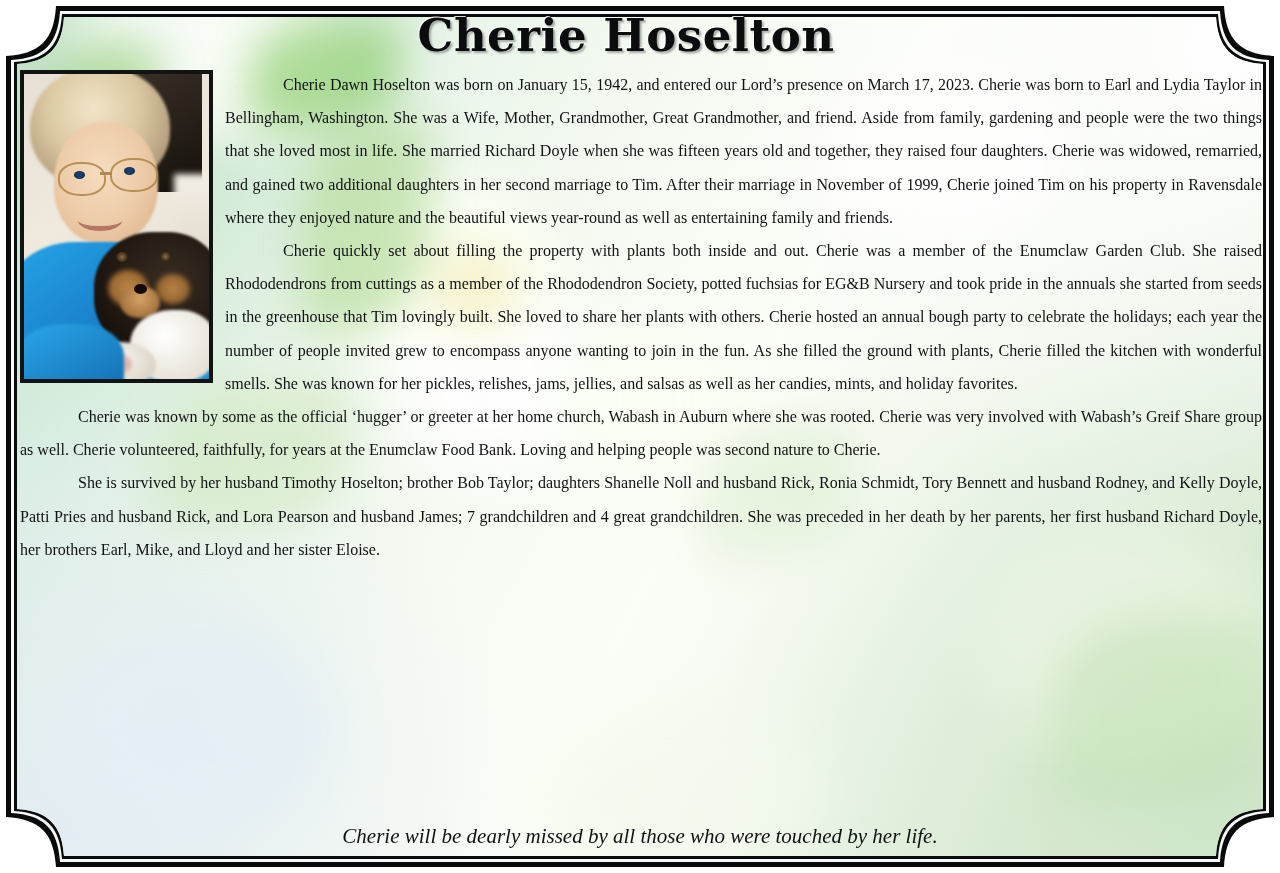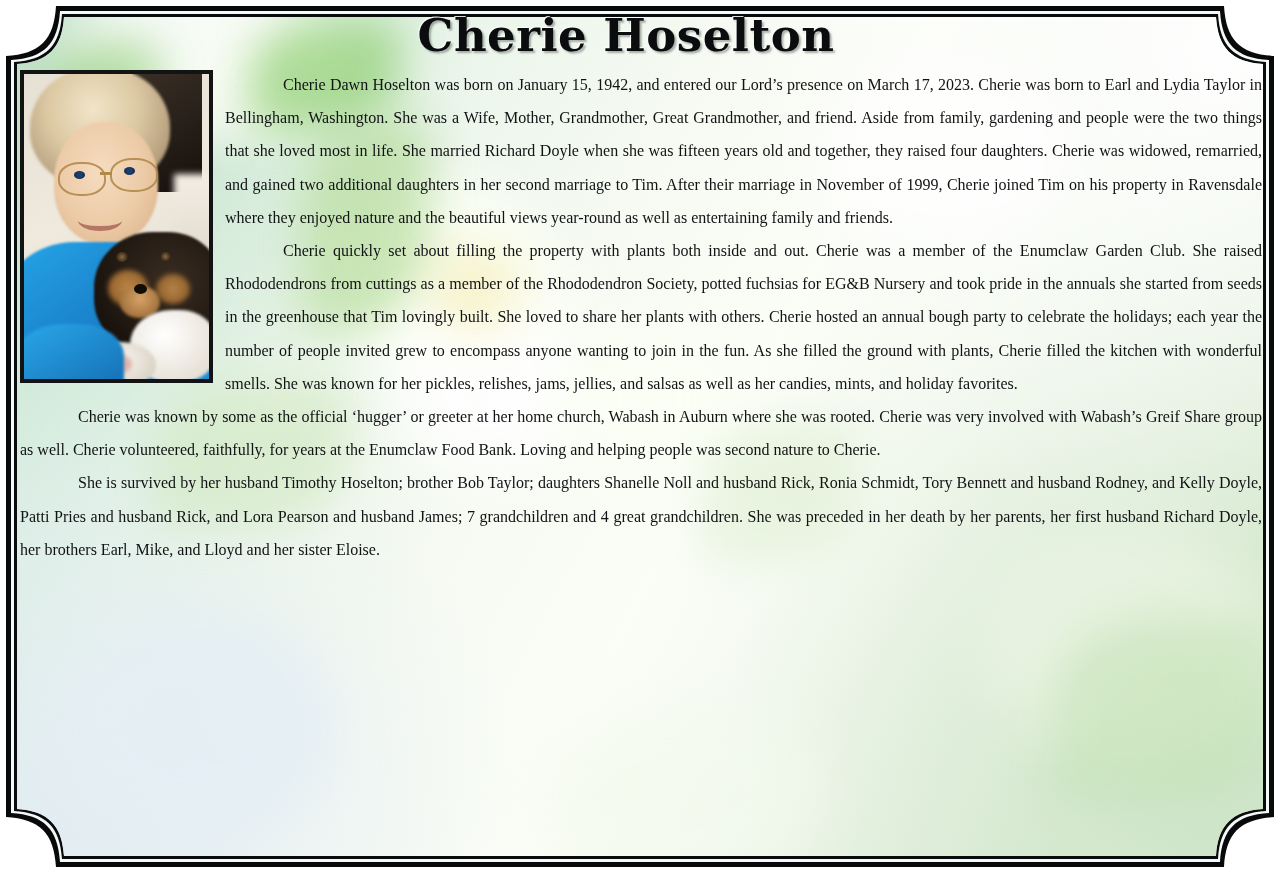--- a/index.html
+++ b/index.html
@@ -301,15 +301,16 @@
     </div>
 
     <div id="body-text">
       <div id="float-box"></div>
       <p class="indent">Cherie Dawn Hoselton was born on January 15, 1942, and entered our Lord’s presence on March 17, 2023. Cherie was born to Earl and Lydia Taylor in Bellingham, Washington. She was a Wife, Mother, Grandmother, Great Grandmother, and friend. Aside from family, gardening and people were the two things that she loved most in life. She married Richard Doyle when she was fifteen years old and together, they raised four daughters. Cherie was widowed, remarried, and gained two additional daughters in her second marriage to Tim. After their marriage in November of 1999, Cherie joined Tim on his property in Ravensdale where they enjoyed nature and the beautiful views year-round as well as entertaining family and friends.</p>
       <p class="indent">Cherie quickly set about filling the property with plants both inside and out. Cherie was a member of the Enumclaw Garden Club. She raised Rhododendrons from cuttings as a member of the Rhododendron Society, potted fuchsias for EG&amp;B Nursery and took pride in the annuals she started from seeds in the greenhouse that Tim lovingly built. She loved to share her plants with others. Cherie hosted an annual bough party to celebrate the holidays; each year the number of people invited grew to encompass anyone wanting to join in the fun. As she filled the ground with plants, Cherie filled the kitchen with wonderful smells. She was known for her pickles, relishes, jams, jellies, and salsas as well as her candies, mints, and holiday favorites.</p>
       <p class="indent">Cherie was known by some as the official ‘hugger’ or greeter at her home church, Wabash in Auburn where she was rooted. Cherie was very involved with Wabash’s Greif Share group as well. Cherie volunteered, faithfully, for years at the Enumclaw Food Bank. Loving and helping people was second nature to Cherie.</p>
       <p class="indent">She is survived by her husband Timothy Hoselton; brother Bob Taylor; daughters Shanelle Noll and husband Rick, Ronia Schmidt, Tory Bennett and husband Rodney, and Kelly Doyle, Patti Pries and husband Rick, and Lora Pearson and husband James; 7 grandchildren and 4 great grandchildren. She was preceded in her death by her parents, her first husband Richard Doyle, her brothers Earl, Mike, and Lloyd and her sister Eloise.</p>
     </div>
 
+    <div id="closing">Cherie will be dearly missed by all those who were touched by her life.</div>
 
   </div>
 </div>
 
 </body></html>

